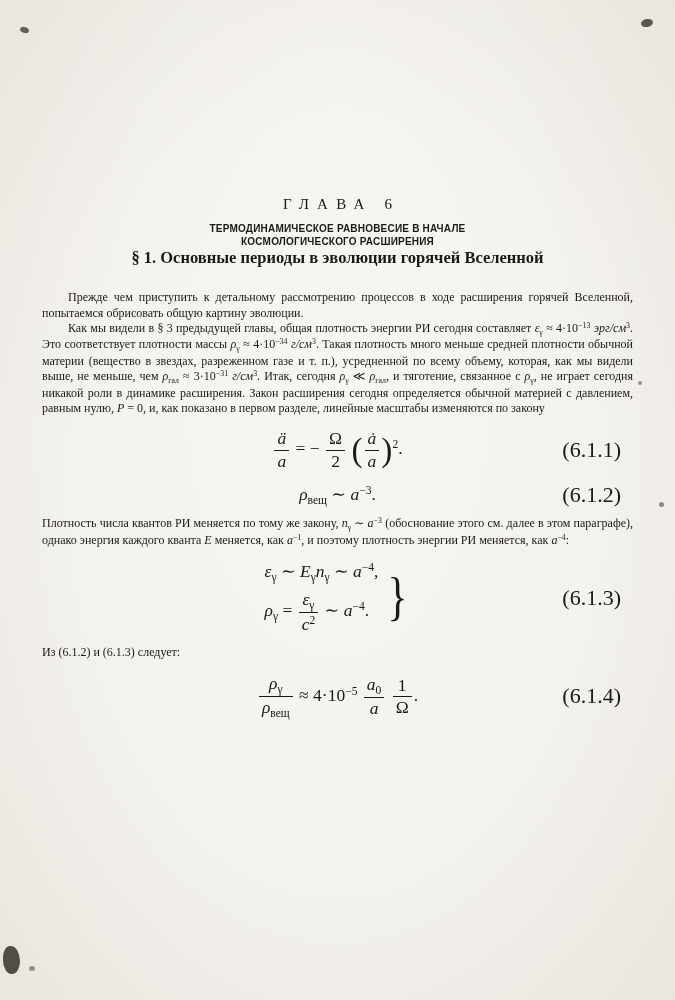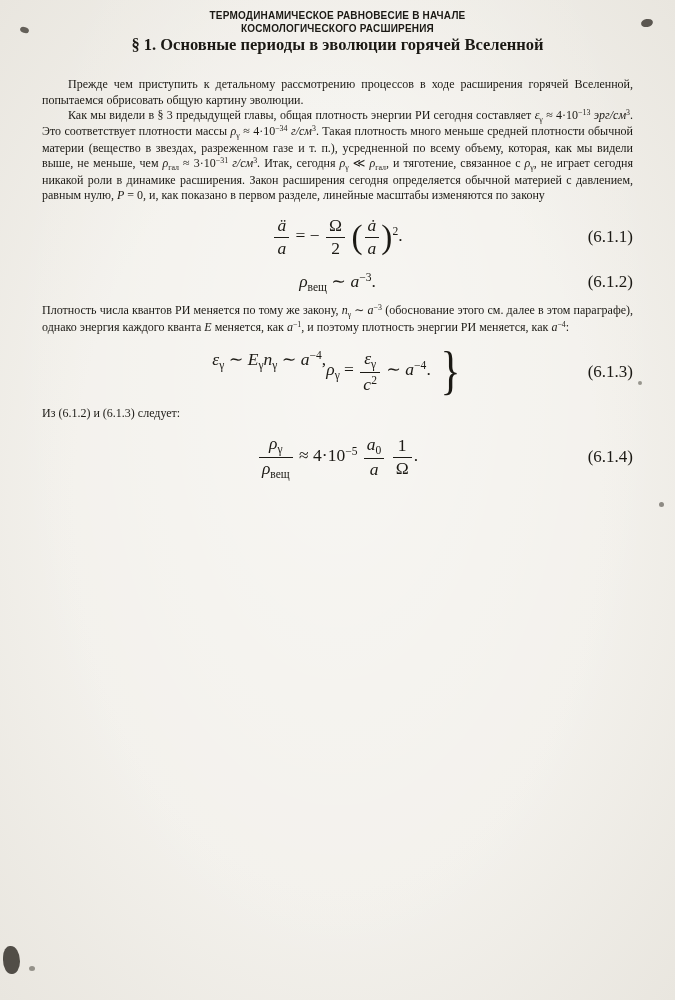--- a/index.html
+++ b/index.html
@@ -16,24 +16,24 @@
   .chapter{margin-top:196px;text-align:center;font-size:15px;letter-spacing:.55em;text-indent:.55em;}
   .title{margin-top:9px;text-align:center;font-family:"Liberation Sans","DejaVu Sans",sans-serif;
          font-weight:700;font-size:10px;line-height:1.32;letter-spacing:.02em;}
   .section-heading{text-align:center;font-weight:700;font-size:16.5px;}
   .body-text{margin-top:22px;}
 
   p.para{margin:0;font-size:12px;line-height:1.27;text-align:justify;}
   p.indent{text-indent:26px;}
 
   .equation{position:relative;margin:13px 0 11px;text-align:center;font-size:17.5px;}
-  .eq-number{position:absolute;right:0;top:50%;transform:translateY(-50%);font-size:17px;}
+  .eq-number{position:absolute;right:12px;top:50%;transform:translateY(-50%);font-size:22px;}
   .eq-body{display:inline-block;}
   .eq-body-flex{display:inline-flex;align-items:center;}
-  .eq-lines{display:inline-flex;flex-direction:row;align-items:flex-start;row-gap:7px;}
+  .eq-lines{display:inline-flex;flex-direction:column;align-items:flex-start;row-gap:7px;}
   .eq-brace{font-size:52px;font-weight:300;margin-left:7px;line-height:.9;display:inline-block;transform:scaleX(.8);}
 
   .frac{display:inline-block;vertical-align:middle;text-align:center;padding:0 2px;line-height:1.1;}
   .frac>.num{display:block;padding:0 3px 1px;border-bottom:1.4px solid #1b1914;}
   .frac>.den{display:block;padding:1px 3px 0;}
 
   .seg-t{}
   .seg-i{font-style:italic;}
   .seg-sub{font-size:66%;vertical-align:-0.32em;}
   .seg-sup{font-size:66%;vertical-align:0.5em;}
@@ -45,20 +45,21 @@
   #art-3{right:11px;top:502px;width:5px;height:5px;opacity:.5;}
   #art-4{right:33px;top:381px;width:4px;height:4px;opacity:.45;}
   #art-5{left:3px;top:946px;width:17px;height:28px;opacity:.8;border-radius:45% 60% 50% 55%;}
   #art-6{left:29px;top:966px;width:6px;height:5px;opacity:.45;}
 </style>
 </head>
 <body>
 
 <div class="page">
 
+  <div class="chapter">ГЛАВА 6</div>
 
   <div class="title">
     <div>ТЕРМОДИНАМИЧЕСКОЕ РАВНОВЕСИЕ В НАЧАЛЕ</div>
     <div>КОСМОЛОГИЧЕСКОГО РАСШИРЕНИЯ</div>
   </div>
 
   <div class="section-heading">§ 1. Основные периоды в эволюции горячей Вселенной</div>
 
   <div class="body-text">
 

